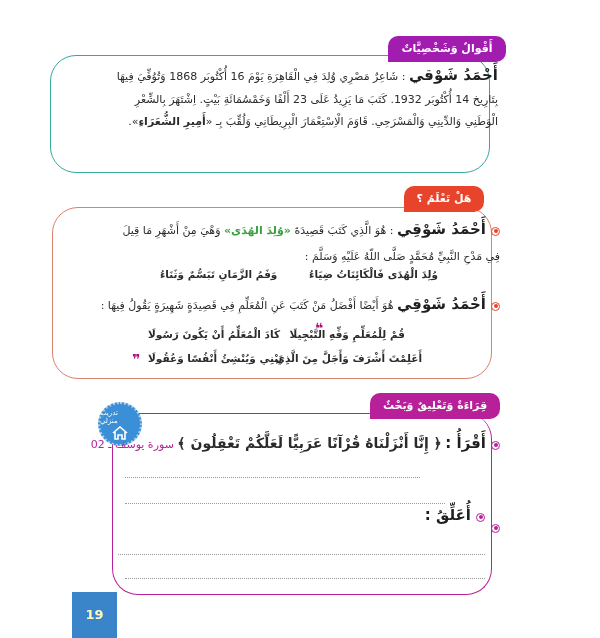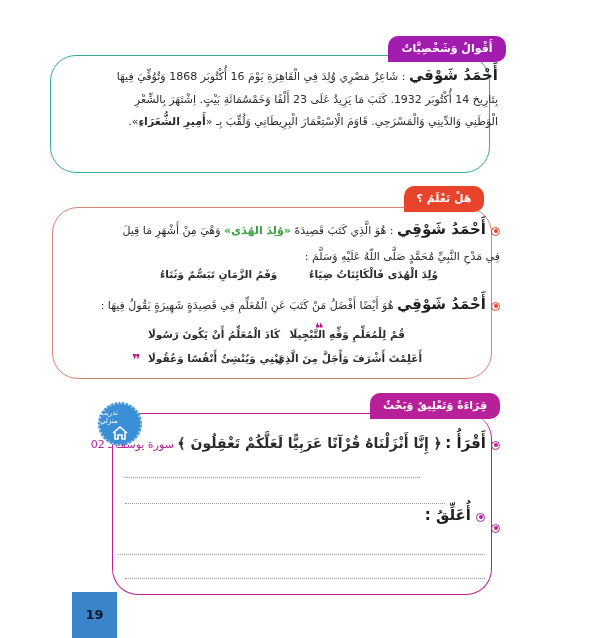--- a/index.html
+++ b/index.html
@@ -81,15 +81,15 @@
 </div>
 <div class="dots" style="left:125px; top:477px; width:295px;"></div>
 <div class="dots" style="left:125px; top:503px; width:320px;"></div>
 
 <div class="p" style="left:210px; top:516px; width:290px; line-height:24px; white-space:nowrap;">
   <span class="bullet" style="color:#b8209a;"></span>
 </div>
 <div class="dots" style="left:118px; top:554px; width:367px;"></div>
 <div class="dots" style="left:125px; top:578px; width:360px;"></div>
 
-<div style="position:absolute; left:72px; top:592px; width:45px; height:46px; background:#3a84c9; color:#0f172a; font-weight:bold; font-size:13px; text-align:center; line-height:46px;">
+<div style="position:absolute; left:72px; top:592px; width:45px; height:46px; background:#3a84c9; color:#fef9c3; font-weight:bold; font-size:13px; text-align:center; line-height:46px;">
   <span>19</span>
 </div>
 
 </body></html>

